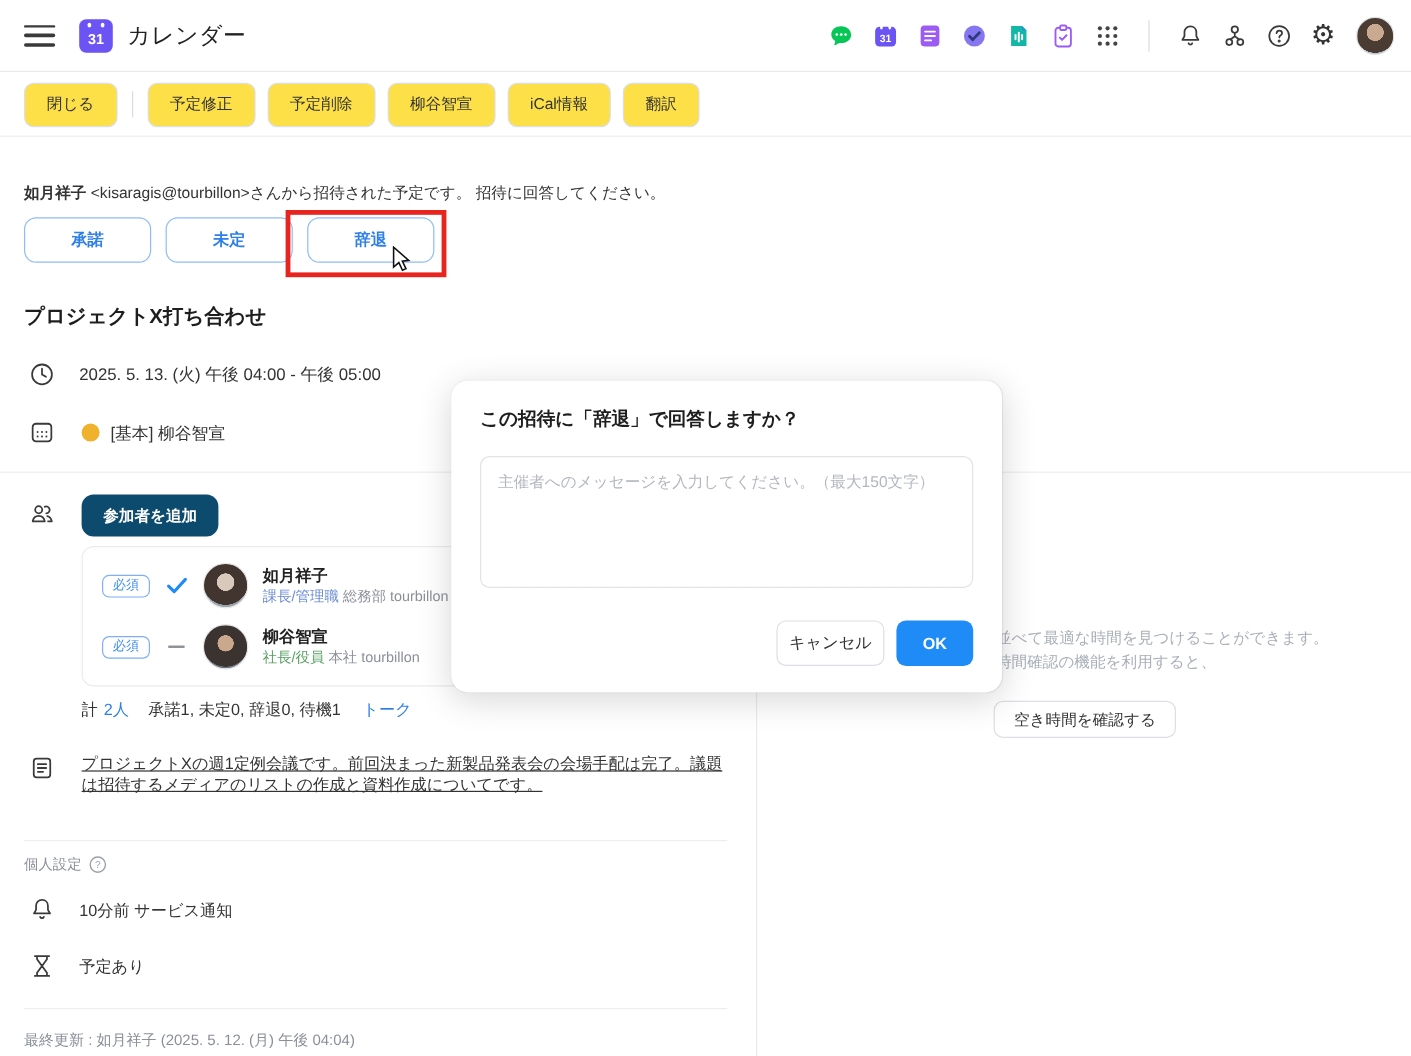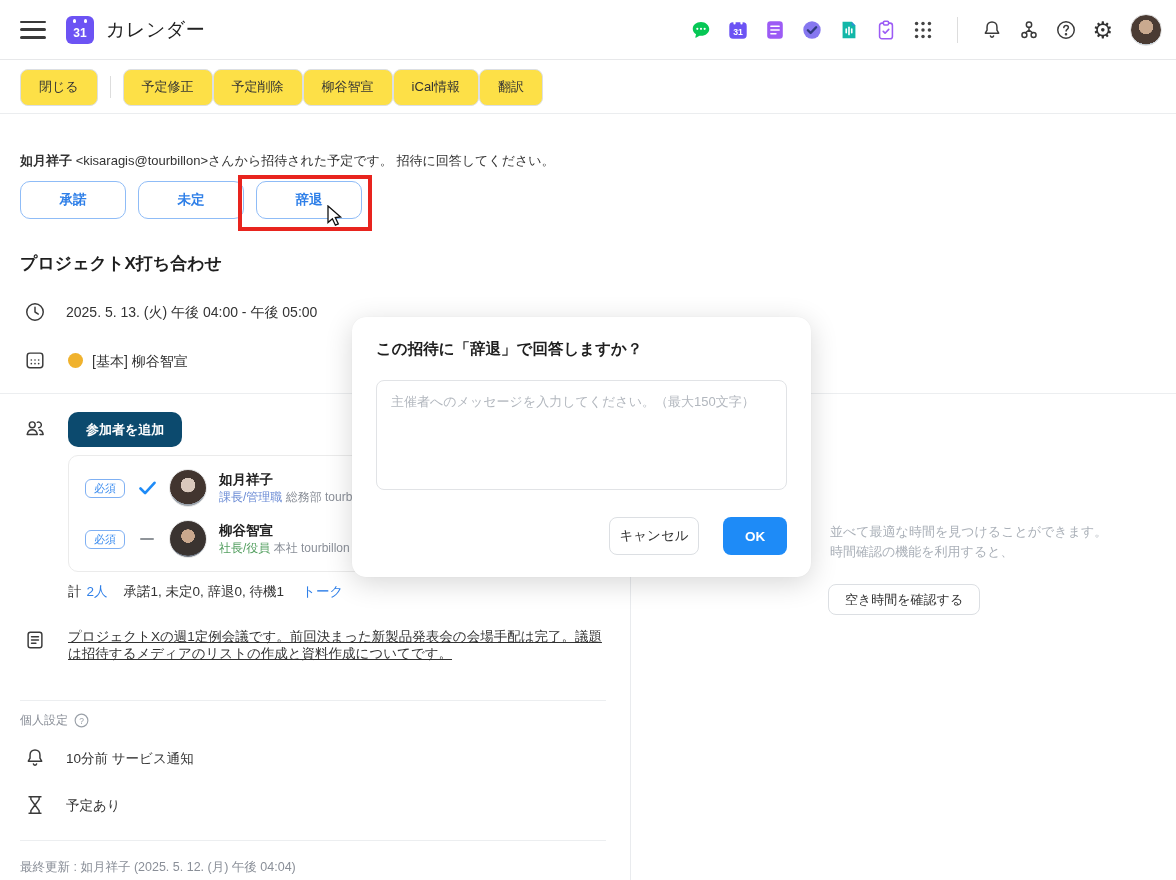--- a/index.html
+++ b/index.html
@@ -25,21 +25,21 @@
   .gear-glyph { font-size:23px; line-height:22px; color:#333; cursor:pointer; font-family:"DejaVu Sans",sans-serif; }
   .header-avatar { width:32px; height:32px; border-radius:50%; margin-left:2px; cursor:pointer;
        background:radial-gradient(circle at 50% 40%, #c9a98f 0 30%, #4a3b33 31% 72%, #b7c3cd 73%); border:1px solid #e3e3e3; }
 
   
   .toolbar { position:absolute; top:61px; left:0; width:1176px; height:53px; background:#fff;
              border-bottom:1px solid #ebedef; display:flex; align-items:center; padding:0 20px; }
   .tbtn { height:37px; padding:0 18px; background:#fde047; border:1px solid #dcdfe3; border-radius:8px;
           font-size:13px; color:#333; display:flex; align-items:center; cursor:pointer; font-family:inherit;text-align:right; }
   .tb-sep { width:1px; height:22px; background:#ddd; margin:0 12px; }
-  .tbtn + .tbtn { }
+  .tbtn + .tbtn { margin-left:10px; }
 
   
   .invite-line { position:absolute; left:20px; top:152px; font-size:13px; color:#333; }
   .invite-line .b { font-weight:bold; }
 
   .resp-row { position:absolute; left:20px; top:181px; display:flex; gap:12px; }
   .resp-btn { width:106px; height:38px; background:#fff; border:1.5px solid #8fbcf7; border-radius:10px;
               color:#2E7FE8; font-size:13.5px; font-weight:bold; display:flex; align-items:center; justify-content:center; cursor:pointer; font-family:inherit; }
 
   .red-box { position:absolute; left:238px; top:175px; width:134px; height:56px; border:4px solid #E8241E; z-index:60; pointer-events:none; }
@@ -82,27 +82,27 @@
   .personal-label { position:absolute; left:20px; top:712px; font-size:12px; color:#8a8f98; display:flex; align-items:center; gap:6px; }
 
   .footer-text { position:absolute; left:20px; top:859px; font-size:12.5px; color:#8a8f98; }
 
   
   .promo { position:absolute; left:830px; top:522px; font-size:13px; color:#aab0b8; line-height:20px; }
   .check-avail-btn { position:absolute; left:828px; top:584px; height:31px; padding:0 16px; background:#fff;
         border:1px solid #dcdfe3; border-radius:8px; font-size:13px; color:#333; display:flex; align-items:center; cursor:pointer; font-family:inherit; }
 
   
-  .modal { position:absolute; left:352px; top:317px; width:459px; height:260px; background:#fff; border-radius:14px;
+  .modal { position:absolute; left:376px; top:317px; width:459px; height:260px; background:#fff; border-radius:14px;
            box-shadow:0 6px 28px rgba(0,0,0,.16), 0 0 1px rgba(0,0,0,.08); z-index:40; padding:22px 24px; }
   .modal-title { font-size:15.5px; font-weight:bold; color:#1e1e1e; }
   .modal textarea { margin-top:20px; width:411px; height:110px; border:1px solid #e1e3e6; border-radius:8px;
         resize:none; padding:12px 14px; font-size:13px; font-family:inherit; color:#333; outline:none; }
   .modal textarea::placeholder { color:#b2b7be; }
-  .modal-btns { position:absolute; right:24px; bottom:22px; display:flex; gap:24px;align-items:flex-end; }
+  .modal-btns { position:absolute; right:24px; bottom:22px; display:flex; gap:10px;align-items:flex-end; }
   .modal-cancel { width:90px; height:38px; background:#fff; border:1px solid #dcdfe3; border-radius:8px;
         font-size:13.5px; color:#333; cursor:pointer; font-family:inherit; }
   .modal-ok { width:64px; height:38px; background:#1E8BF7; border:none; border-radius:8px;
         font-size:13.5px; font-weight:bold; color:#fff; cursor:pointer; font-family:inherit; }
 
   svg.oicon { stroke:#3a3a3a; fill:none; stroke-width:1.6; stroke-linecap:round; stroke-linejoin:round; }
 </style>
 </head>
 <body>
 

